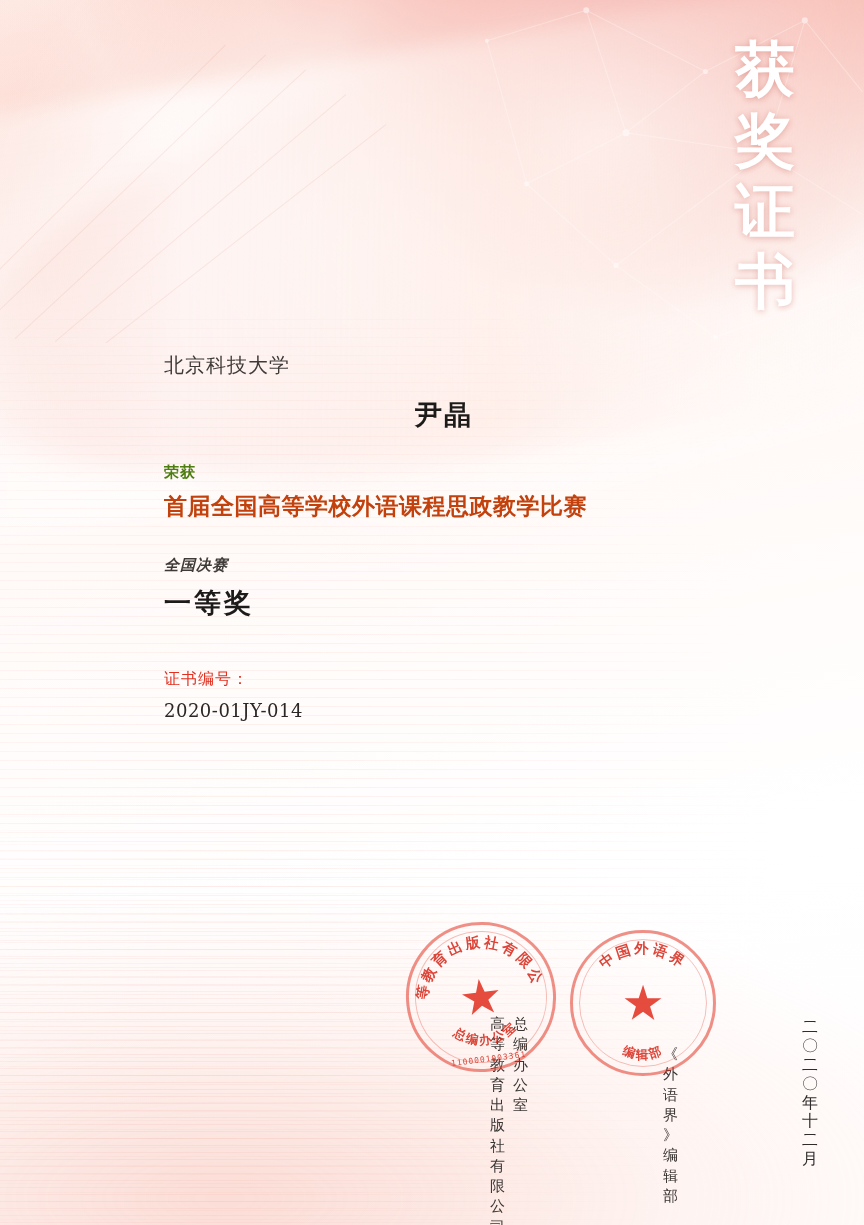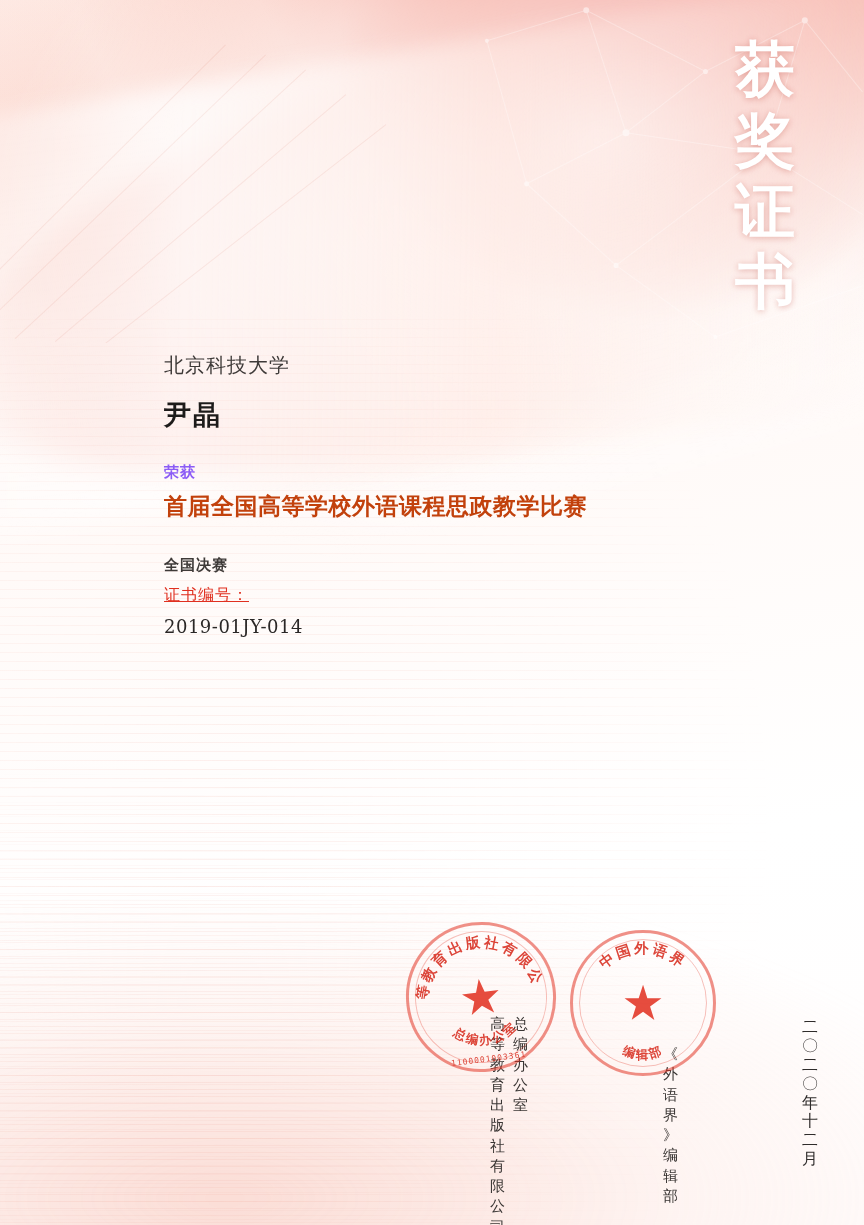--- a/index.html
+++ b/index.html
@@ -156,55 +156,56 @@
     color: #3e3a38;
     letter-spacing: 1px;
     margin-bottom: 18px;
   }
   .recipient {
     font-size: 27px;
     font-weight: 700;
     color: #1d1b1a;
     letter-spacing: 2px;
     margin-bottom: 30px;
+    text-align: center;
   }
   .award-label {
     font-size: 15px;
-    color: #8b5cf6;
+    color: #4d7c0f;
     letter-spacing: 1px;
     margin-bottom: 9px;
     font-weight: 700;
   }
   .award-name {
     font-size: 23px;
     font-weight: 700;
     color: #c2410c;
     letter-spacing: 0.5px;
     margin-bottom: 34px;
   }
   .stage-label {
     font-size: 15px;
     color: #3e3a38;
     letter-spacing: 1px;
     margin-bottom: 10px;
     font-weight: 700;
+    font-style: italic;
   }
   .prize {
     font-size: 27px;
     font-weight: 700;
     color: #1d1b1a;
     letter-spacing: 3px;
     margin-bottom: 48px;
   }
   .cert-no-label {
     font-size: 16px;
     color: #e03020;
     letter-spacing: 1px;
     margin-bottom: 10px;
-    text-decoration: underline;
   }
   .cert-no-value {
     font-size: 18px;
     color: #2a2726;
     font-family: "DejaVu Serif", "Liberation Serif", serif;
     letter-spacing: 0.5px;
   }
 
   
   .date-vertical {
@@ -354,22 +355,23 @@
     <span>证</span>
     <span>书</span>
   </div>
 
   <div class="content">
     <div class="org">北京科技大学</div>
     <div class="recipient">尹晶</div>
     <div class="award-label">荣获</div>
     <div class="award-name">首届全国高等学校外语课程思政教学比赛</div>
     <div class="stage-label">全国决赛</div>
+    <div class="prize">一等奖</div>
     <div class="cert-no-label">证书编号：</div>
-    <div class="cert-no-value">2019-01JY-014</div>
+    <div class="cert-no-value">2020-01JY-014</div>
   </div>
 
   <div class="sig-col sig-a">
     <span>高</span>
     <span>等</span>
     <span>教</span>
     <span>育</span>
     <span>出</span>
     <span>版</span>
     <span>社</span>

